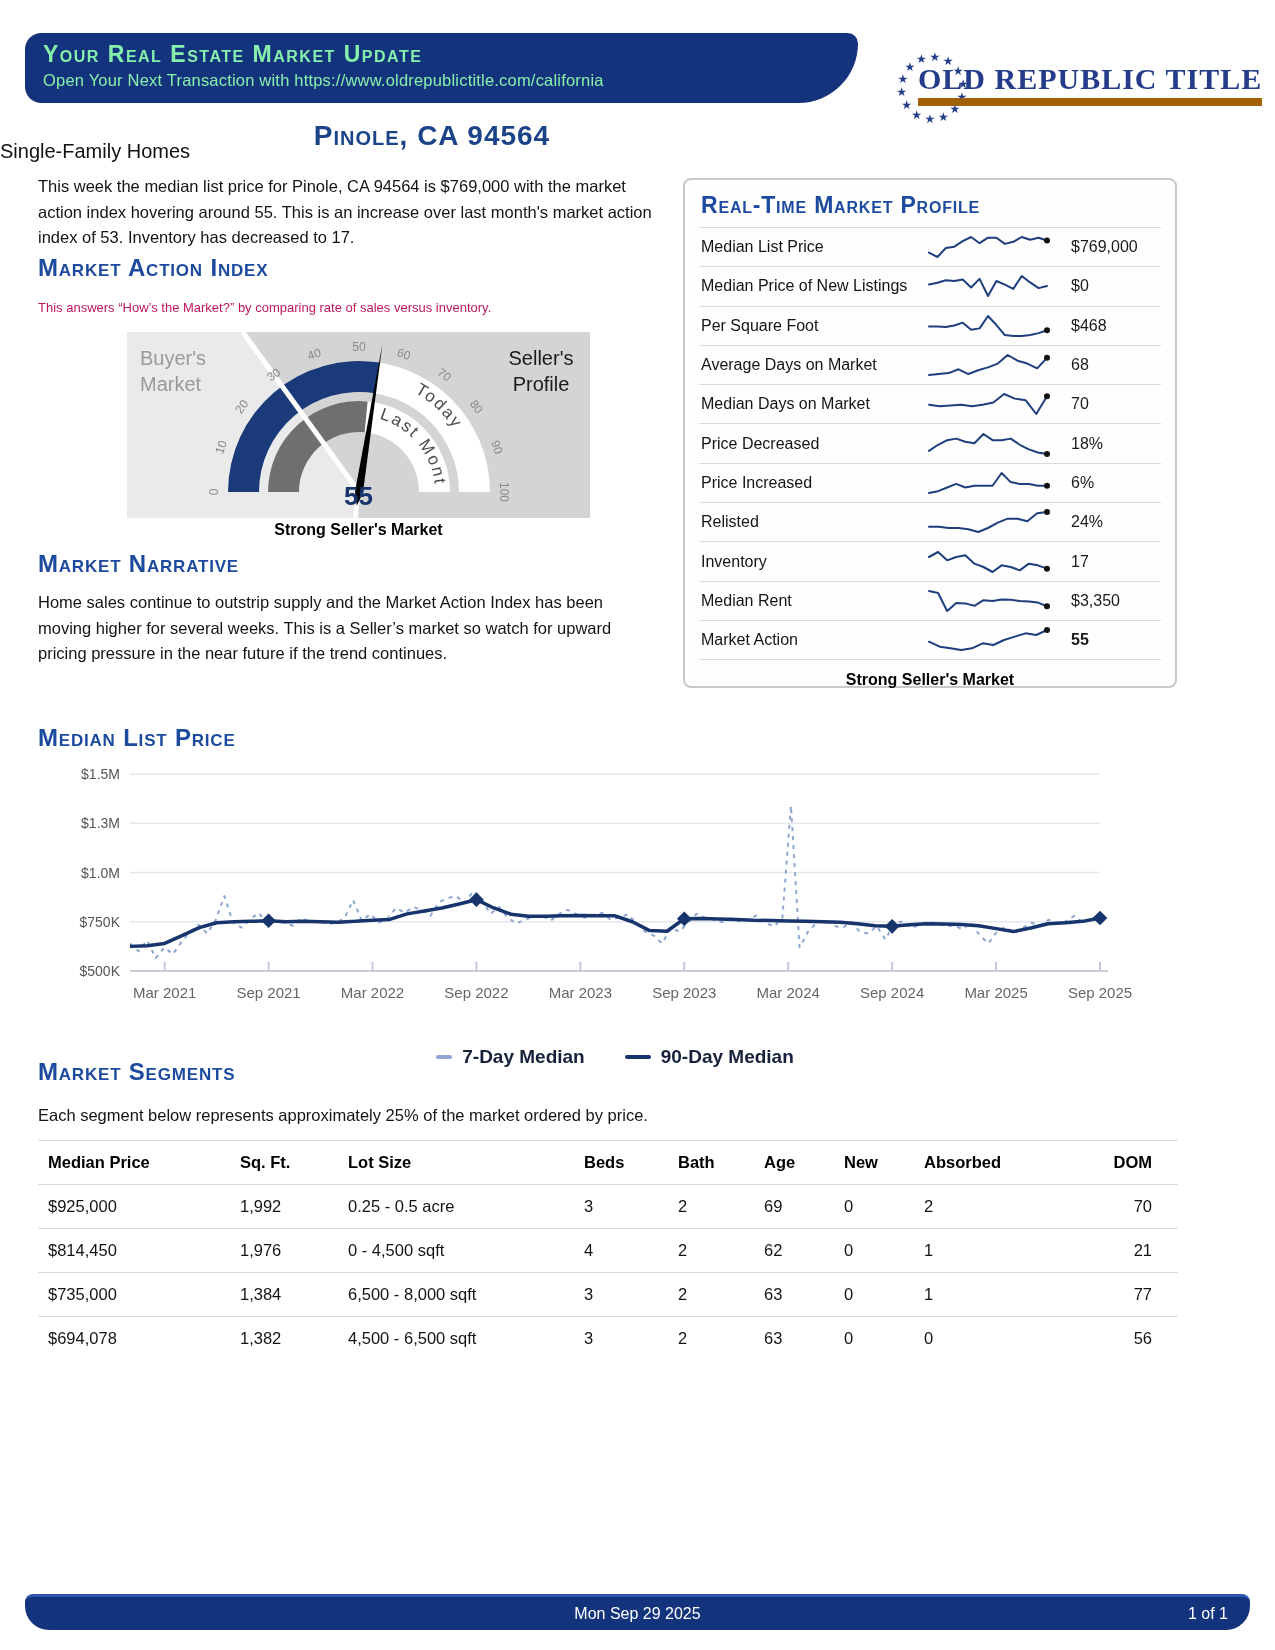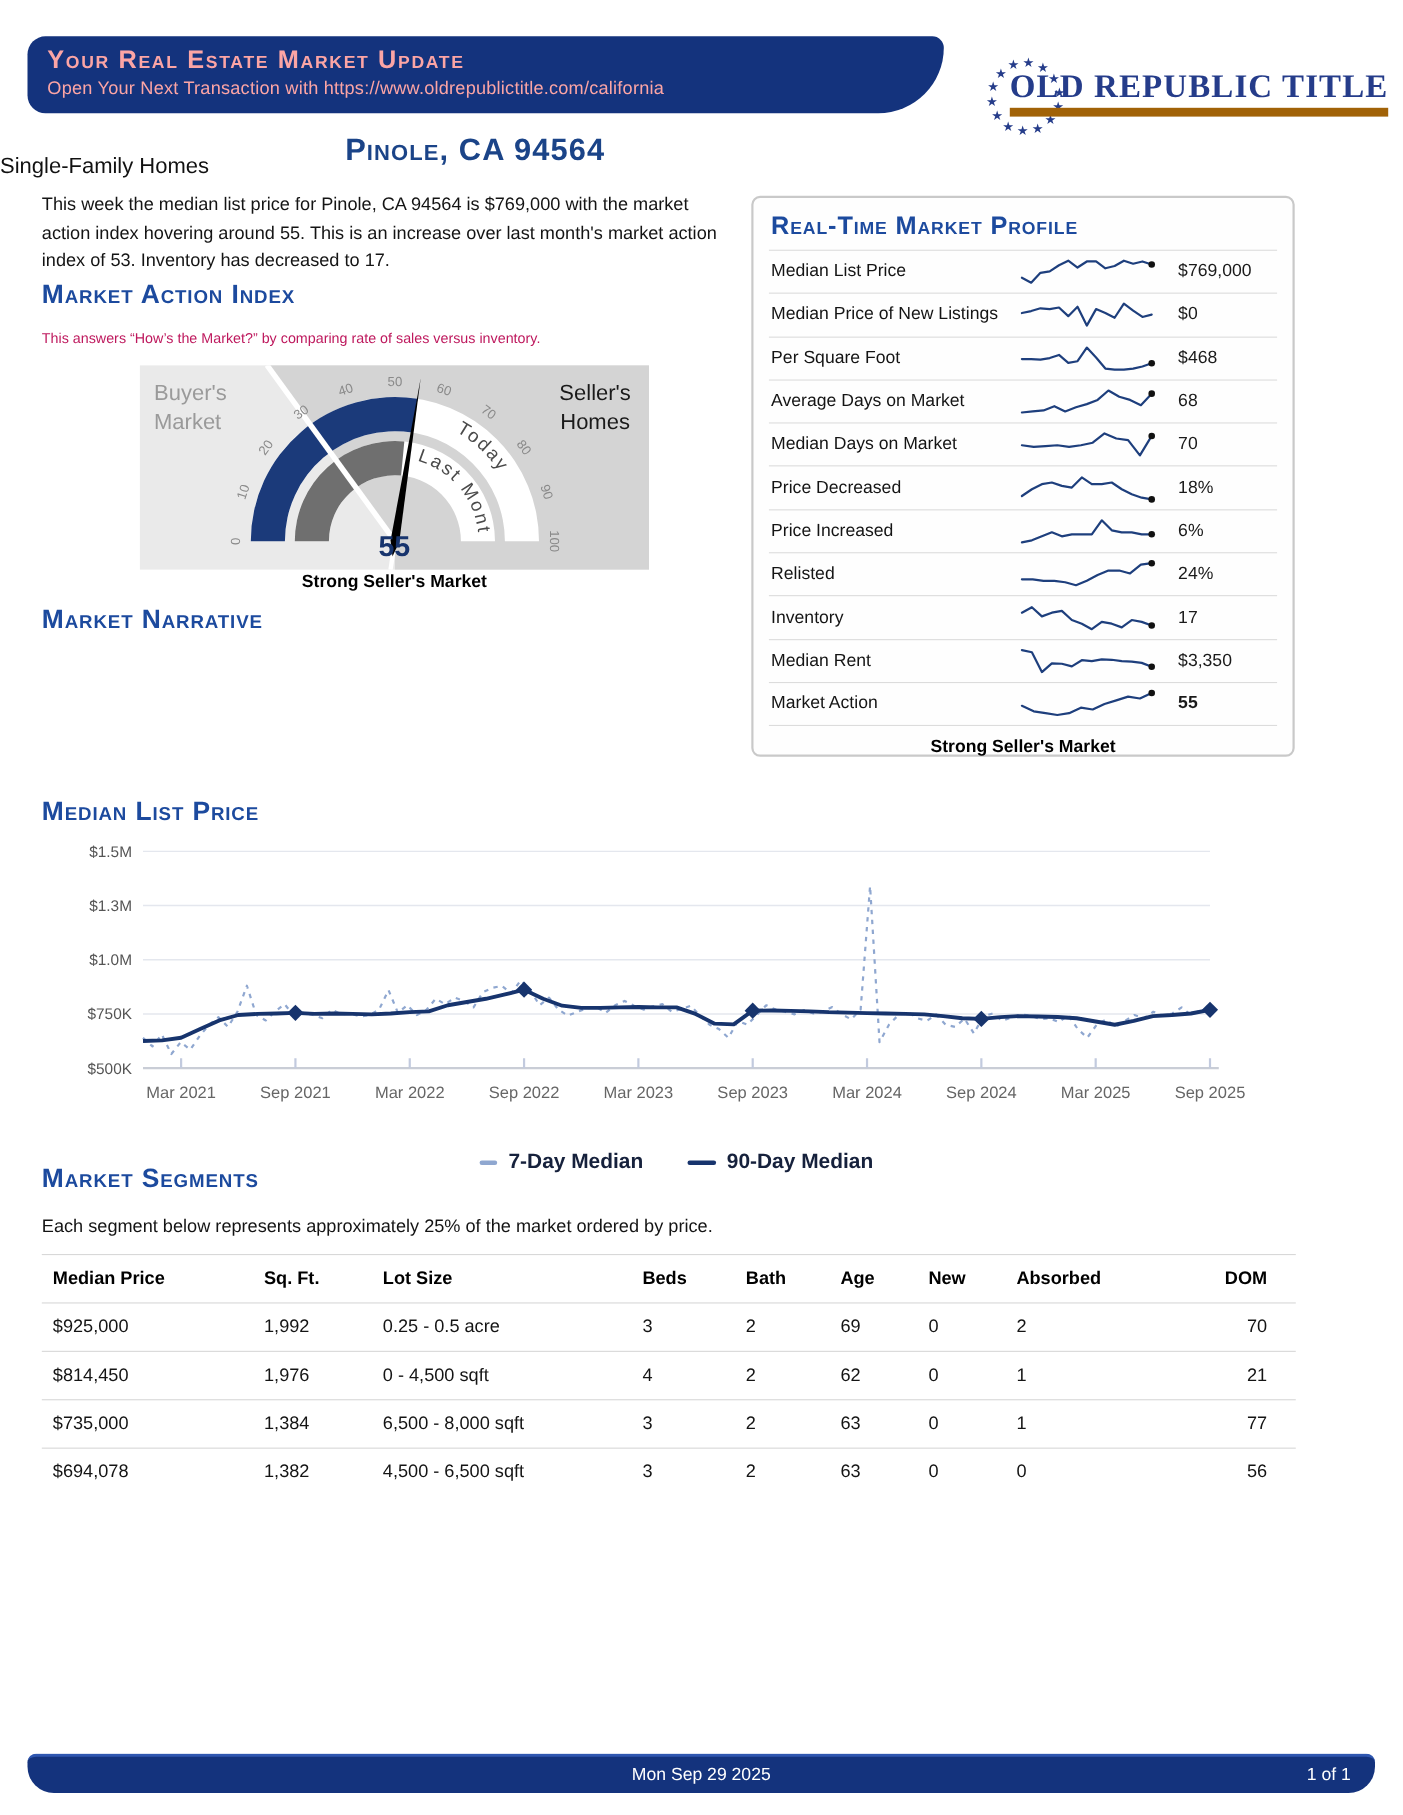--- a/index.html
+++ b/index.html
@@ -1,19 +1,19 @@
 <!DOCTYPE html>
 <html><head>
 <meta charset="utf-8">
 <style>
   html,body{margin:0;padding:0;background:#fff;}
   #page{position:relative;width:1275px;height:1650px;background:#fff;font-family:"Liberation Sans",sans-serif;color:#1a1a1a;overflow:hidden;}
   .sc{font-variant:small-caps;}
   
-  #banner{position:absolute;left:25px;top:33px;width:833px;height:70px;background:#14337d;border-radius:22px 14px 80px 22px;color:#fca5a5;padding:8px 0 0 18px;box-sizing:border-box;}
+  #banner{position:absolute;left:25px;top:33px;width:833px;height:70px;background:#14337d;border-radius:22px 14px 80px 22px;color:#86efac;padding:8px 0 0 18px;box-sizing:border-box;}
   #banner-title{font-size:23px;font-weight:700;letter-spacing:1.5px;}
   #banner-sub{font-size:16.5px;margin-top:3px;letter-spacing:.2px;}
   
   #logo{position:absolute;left:860px;top:40px;width:320px;height:88px;}
   #star-ring{position:absolute;left:34px;top:10px;width:78px;height:76px;}
   .star{position:absolute;color:#253c8a;font-size:12px;line-height:12px;}
   #logo-text{position:absolute;left:58px;top:22px;font-family:"Liberation Serif",serif;font-weight:700;font-size:30px;color:#253c8a;letter-spacing:1px;border-bottom:8px solid #a16207;padding-bottom:2px;white-space:nowrap;}
   
   #loc-title{position:absolute;left:0;top:120px;width:864px;text-align:center;font-size:28px;font-weight:700;color:#1b4488;letter-spacing:1px;}
   #loc-sub{position:absolute;left:0;top:140px;width:864px;text-align:left;font-size:20px;color:#111;}
@@ -114,25 +114,26 @@
         <text transform="translate(188.42860379313242,25.901031202383336) rotate(-18)" font-size="12" fill="#8a8a8a" text-anchor="middle">40</text>
         <text transform="translate(232,19) rotate(0)" font-size="12" fill="#8a8a8a" text-anchor="middle">50</text>
         <text transform="translate(275.5713962068676,25.901031202383365) rotate(18)" font-size="12" fill="#8a8a8a" text-anchor="middle">60</text>
         <text transform="translate(314.8777205732387,45.92860379313241) rotate(36)" font-size="12" fill="#8a8a8a" text-anchor="middle">70</text>
         <text transform="translate(346.0713962068676,77.12227942676128) rotate(54)" font-size="12" fill="#8a8a8a" text-anchor="middle">80</text>
         <text transform="translate(366.09896879761664,116.42860379313242) rotate(72)" font-size="12" fill="#8a8a8a" text-anchor="middle">90</text>
         <text transform="translate(373,160) rotate(90)" font-size="12" fill="#8a8a8a" text-anchor="middle">100</text>
         <polygon points="228.04924663761946,159.3742621398391 229.80991748943677,173.82763676833193 235.95075336238054,160.6257378601609 255.46516975603464,11.846748910729332" fill="#000000"></polygon>
       </svg></div>
   <div id="buyer-label">Buyer's Market</div>
-  <div id="seller-label">Seller's Homes</div>
+  <div id="seller-label">Seller's Profile</div>
   <div id="gauge-value">55</div>
   <div id="gauge-status">Strong Seller's Market</div>
 
   <div class="heading sc" style="left:38px;top:550px;">Market Narrative</div>
+  <div id="narrative-text">Home sales continue to outstrip supply and the Market Action Index has been moving higher for several weeks. This is a Seller’s market so watch for upward pricing pressure in the near future if the trend continues.</div>
 
   <div id="profile">
     <div id="profile-heading" class="sc">Real-Time Market Profile</div>
     <div id="profile-rows">
         <div class="profile-row">
           <div class="profile-label">Median List Price</div>
           <div class="profile-spark"><svg viewBox="0 0 132 32" width="132" height="32">
               <polyline points="4,21.517241379310345 12.428571428571429,26 20.857142857142858,17.03448275862069 29.285714285714285,15.655172413793103 37.714285714285715,10.137931034482758 46.142857142857146,6 54.57142857142857,12.206896551724137 63,6.689655172413794 71.42857142857143,6.689655172413794 79.85714285714286,12.896551724137932 88.28571428571429,10.827586206896552 96.71428571428572,6 105.14285714285714,8.758620689655174 113.57142857142857,6.689655172413794 122,9.448275862068964" fill="none" stroke="#1e3f7d" stroke-width="2" stroke-linejoin="round" stroke-linecap="round"></polyline>
               <circle cx="122" cy="9.448275862068964" r="3" fill="#111"></circle>
             </svg></div>

